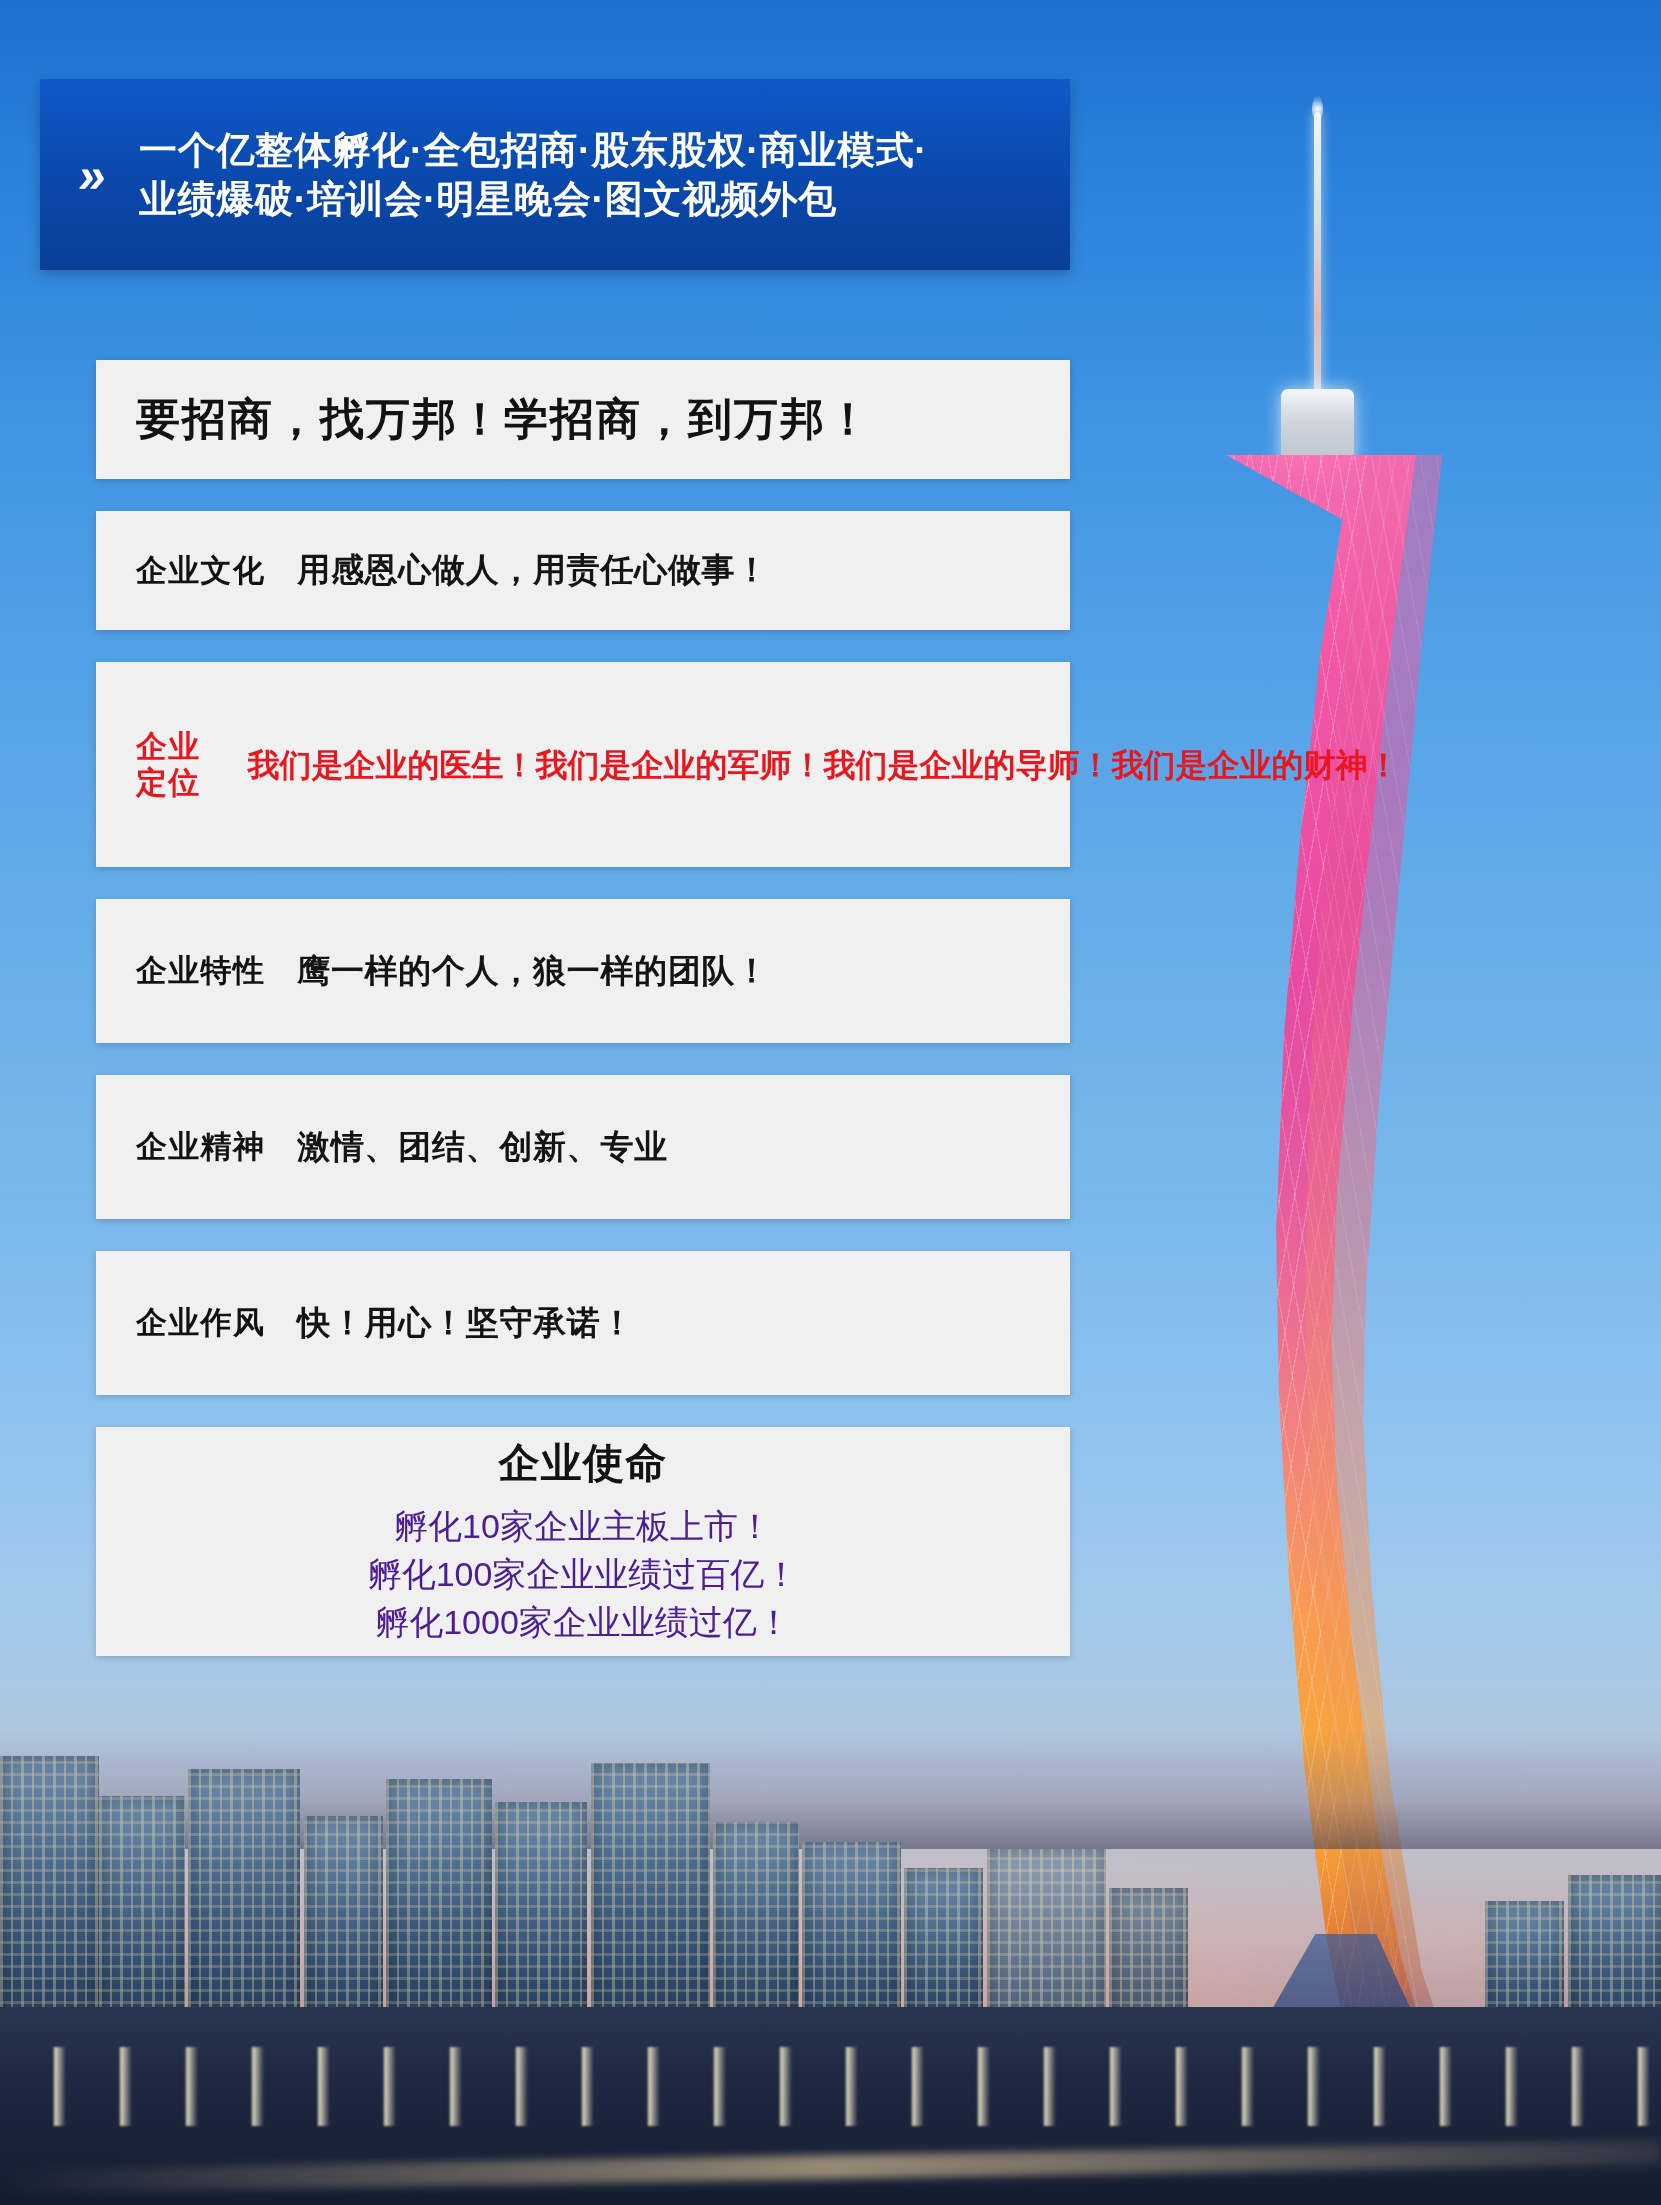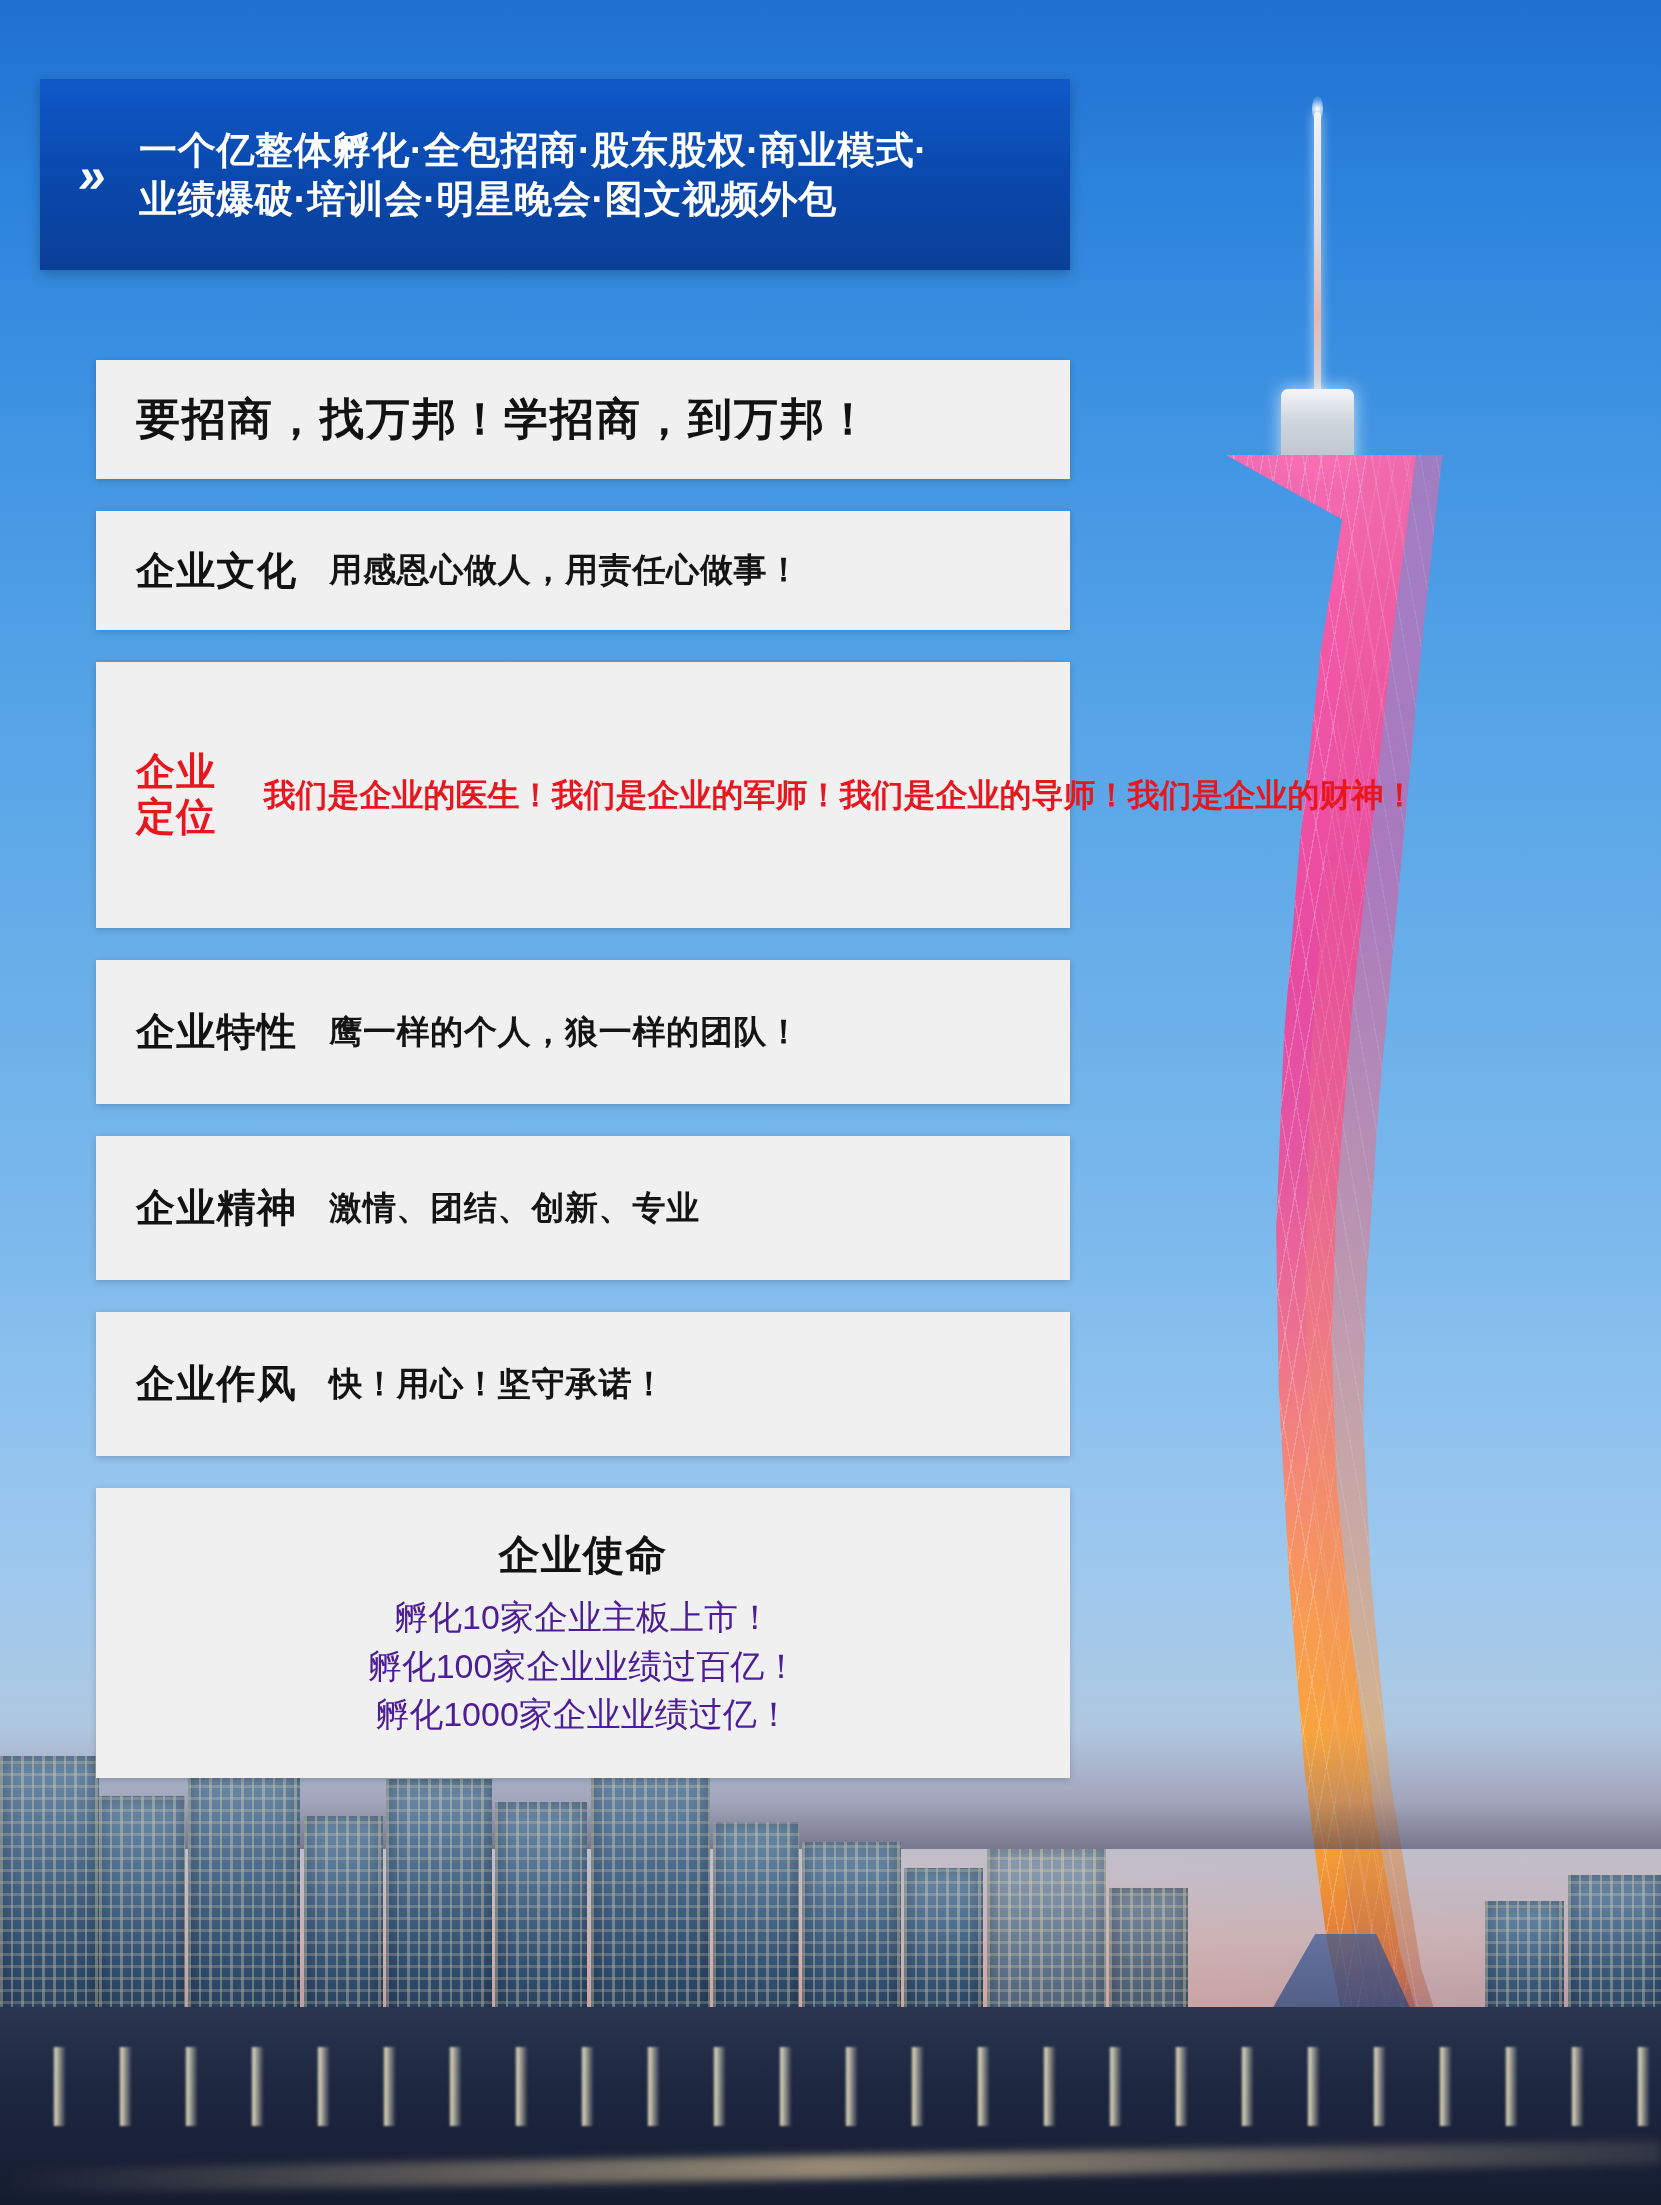--- a/index.html
+++ b/index.html
@@ -282,24 +282,24 @@
   .card {
     background: #f0f0f0;
     margin-bottom: 32px;
     padding: 0 40px;
     display: flex;
     align-items: center;
     box-shadow: 0 2px 6.6px rgba(0,0,0,0.18);
   }
   .card.h-170 { height: 119px; }
   .card.h-190 { height: 144px; }
-  .card.h-300 { height: 266px; }
+  .card.h-300 { height: 205px; }
 
   .card .title {
-    font-size: 39px;
+    font-size: 31px;
     font-weight: bold;
     color: #121212;
     white-space: nowrap;
     letter-spacing: 1.3px;
   }
   .card .title.red {
     color: #e8171f;
     line-height: 1.15;
   }
   .card .desc {

